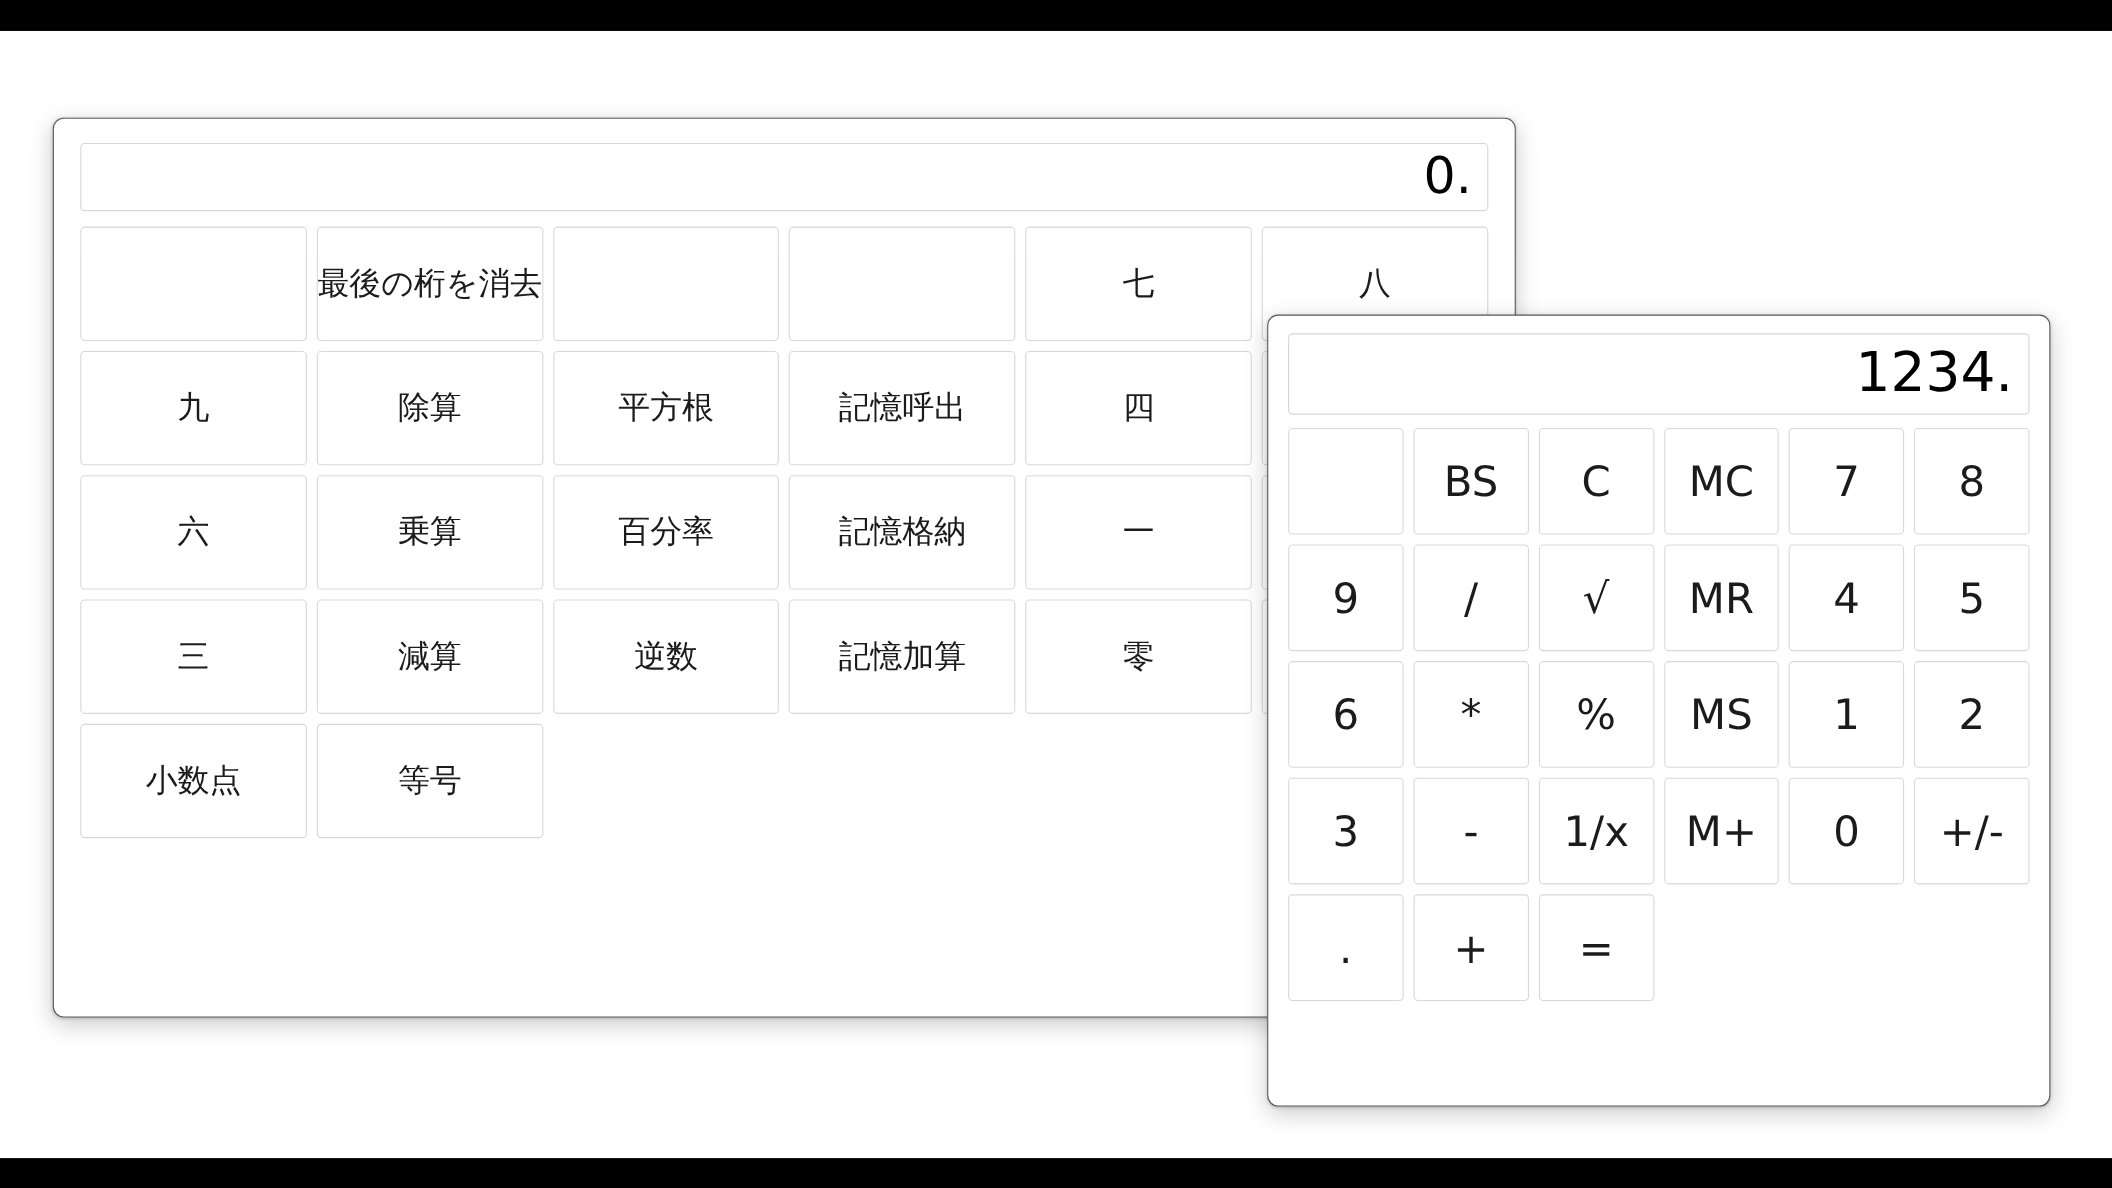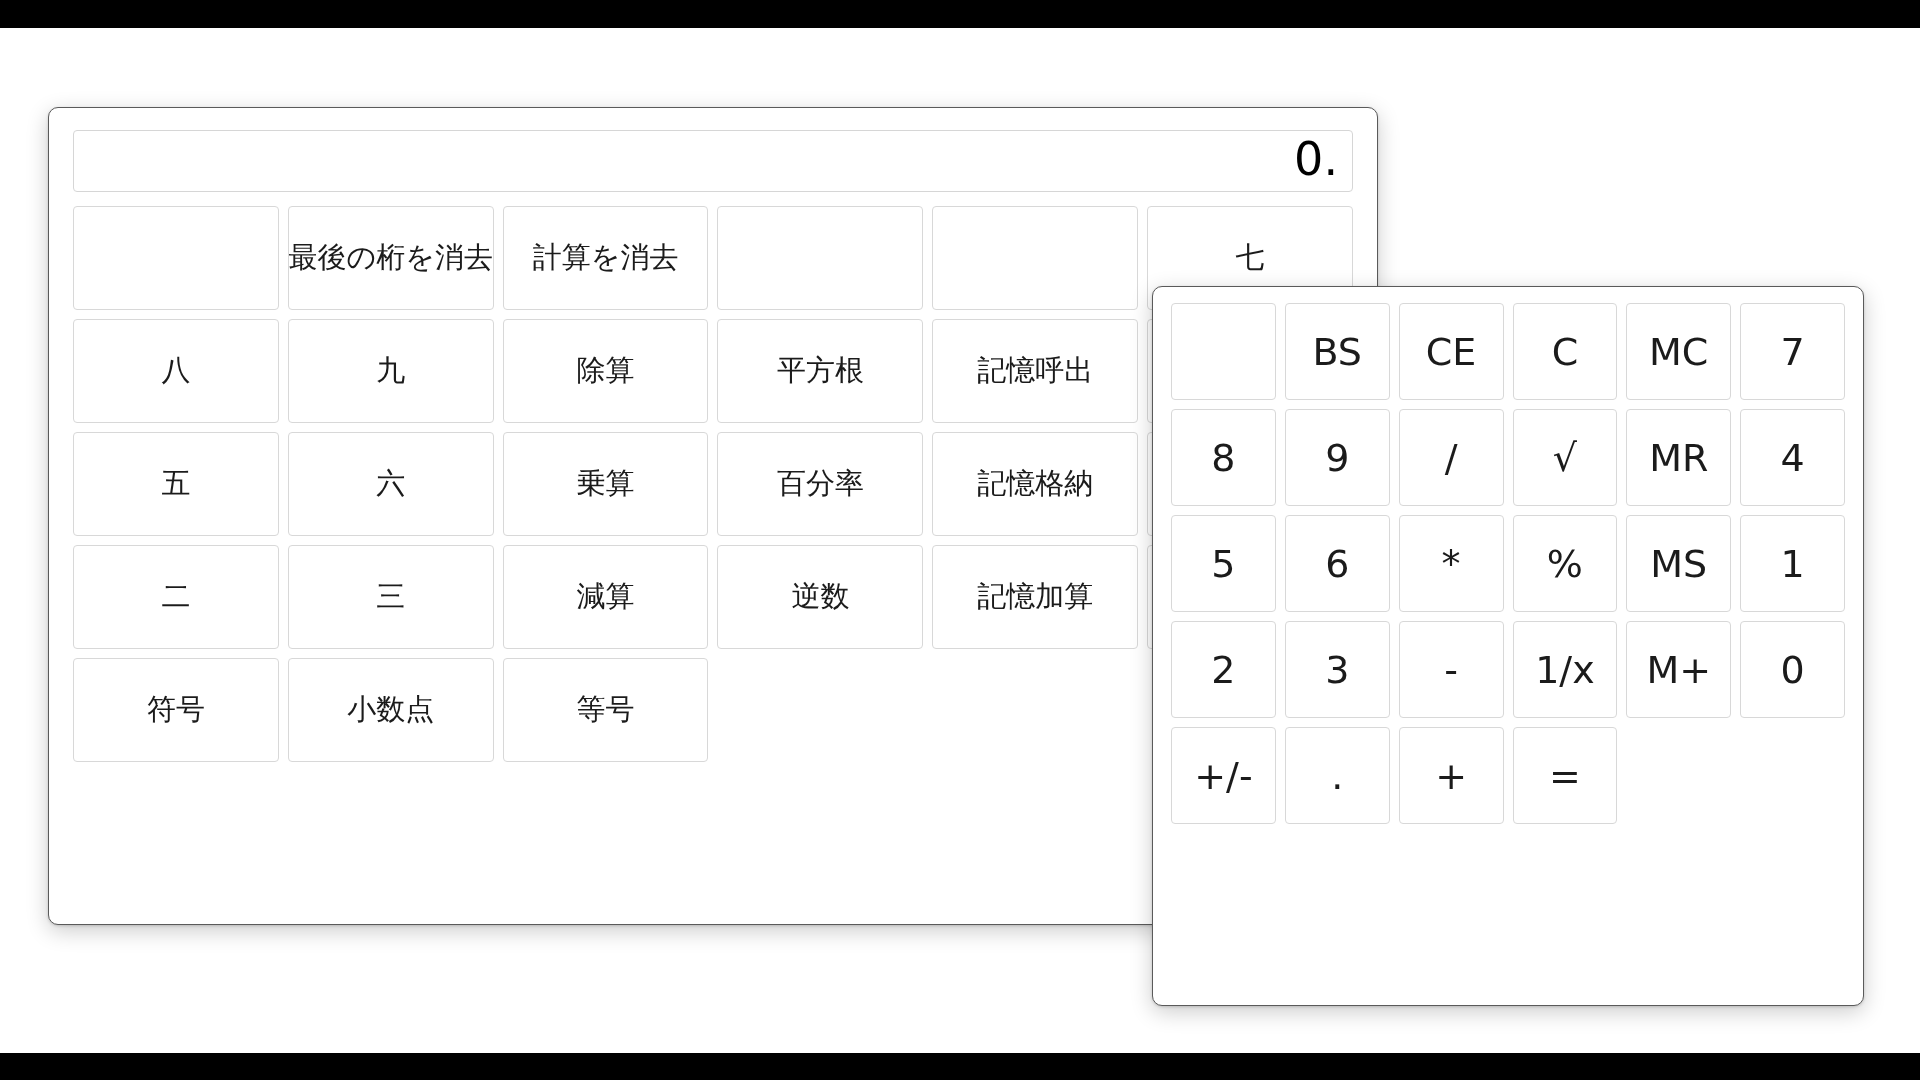--- a/index.html
+++ b/index.html
@@ -143,21 +143,20 @@
 
 <div id="stage">
 
   <div id="desktop">
 
     <div class="calc-window" id="window-jp">
       <div class="display">0.</div>
       <div class="keypad" id="keypad-jp">
           <div class="key blank"></div>
           <div class="key">最後の桁を消去</div>
-          <div class="key">計算を消去</div>
           <div class="key blank"></div>
           <div class="key blank"></div>
           <div class="key">七</div>
           <div class="key">八</div>
           <div class="key">九</div>
           <div class="key">除算</div>
           <div class="key">平方根</div>
           <div class="key">記憶呼出</div>
           <div class="key">四</div>
           <div class="key">五</div>
@@ -172,24 +171,24 @@
           <div class="key">逆数</div>
           <div class="key">記憶加算</div>
           <div class="key">零</div>
           <div class="key">符号</div>
           <div class="key">小数点</div>
           <div class="key">等号</div>
         </div>
     </div>
 
     <div class="calc-window" id="window-en">
+      <div class="display">1234.</div>
       <div class="keypad" id="keypad-en">
           <div class="key blank"></div>
           <div class="key">BS</div>
-          <div class="key">CE</div>
           <div class="key">C</div>
           <div class="key">MC</div>
           <div class="key">7</div>
           <div class="key">8</div>
           <div class="key">9</div>
           <div class="key">/</div>
           <div class="key">√</div>
           <div class="key">MR</div>
           <div class="key">4</div>
           <div class="key">5</div>

